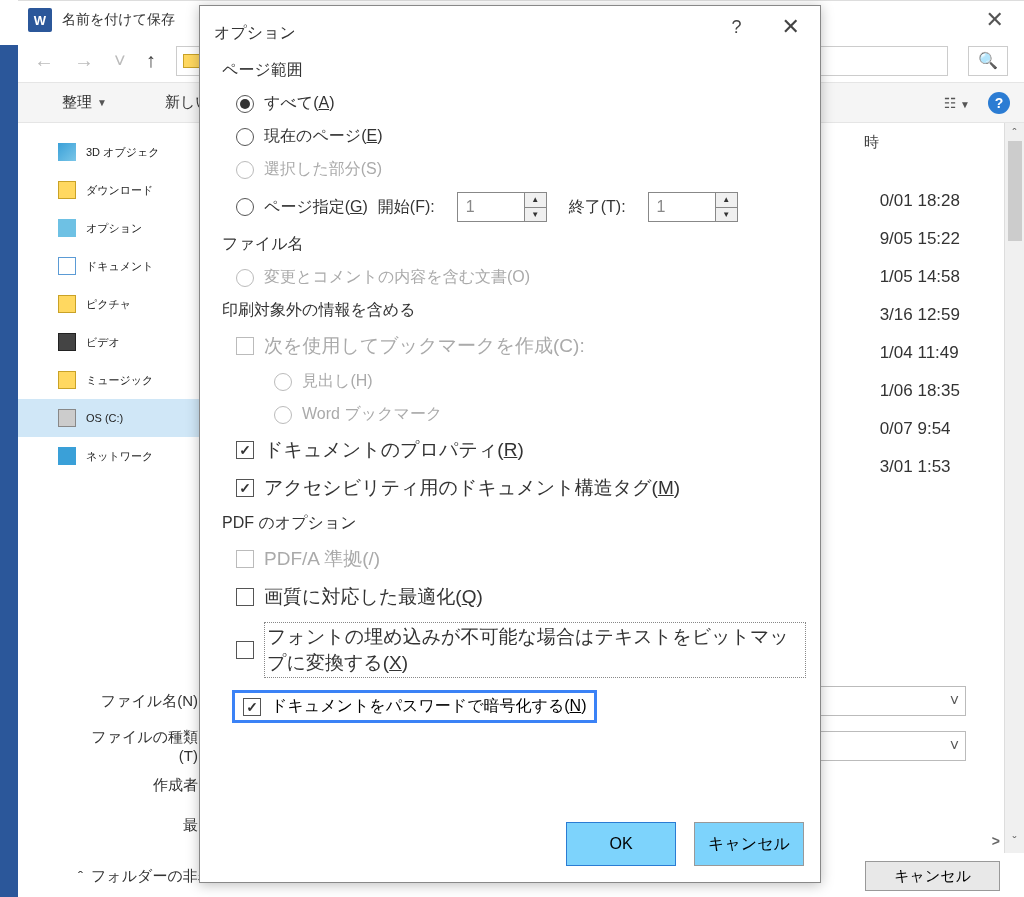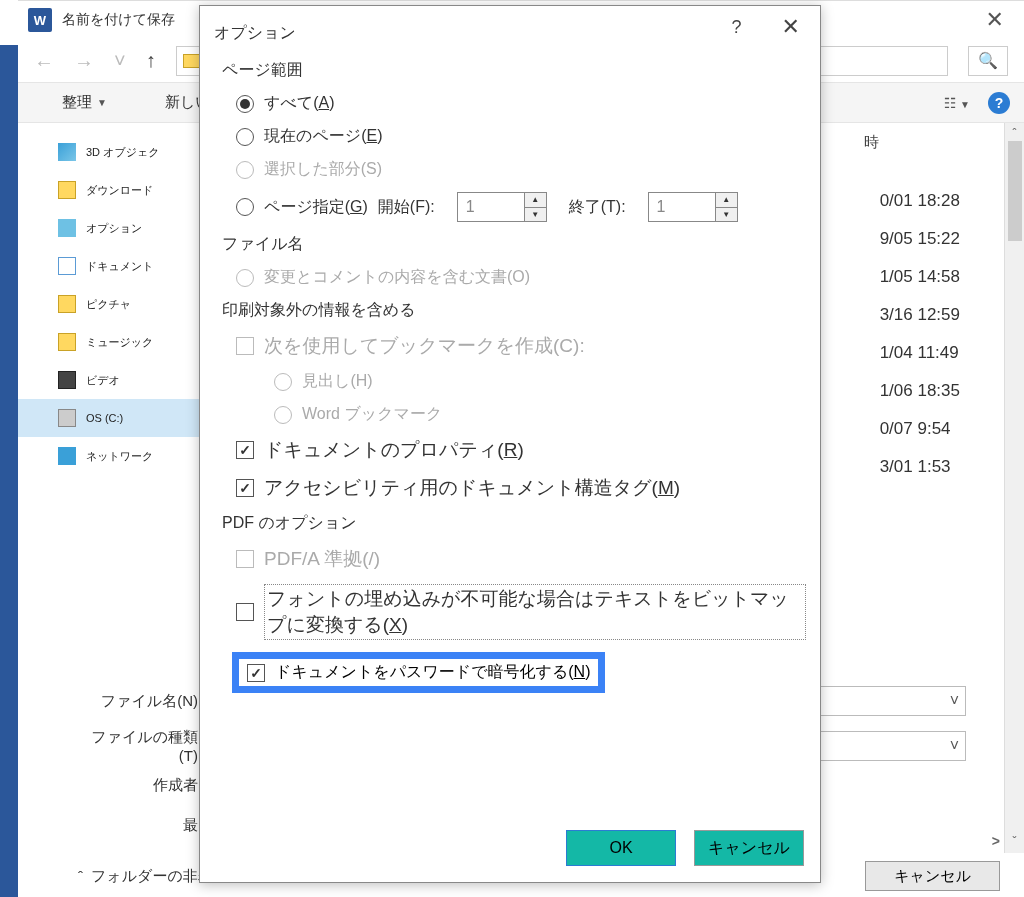--- a/index.html
+++ b/index.html
@@ -82,24 +82,24 @@
 .spin-btns div { flex: 1; display: flex; align-items: center; justify-content: center; font-size: 8px; border-bottom: 1px solid #888; background: #f0f0f0; }
 .spin-btns div:last-child { border-bottom: none; }
 .range-label { font-size: 16px; color: #333; }
 
 .check-row { display: flex; align-items: center; gap: 10px; margin: 0 0 12px 14px; font-size: 19px; color: #333; }
 .check-row.disabled { color: #aaa; }
 .check { width: 18px; height: 18px; border: 1.5px solid #555; display: flex; align-items: center; justify-content: center; font-size: 14px; flex: none; }
 .check.disabled { border-color: #bbb; }
 .check.checked::after { content: "✓"; color: #333; font-weight: bold; }
 .dotted { border: 1px dotted #888; padding: 1px 2px; }
-.highlight { border: 7px solid #3b82f6; padding: 3px 8px; display: inline-flex; align-items: center; gap: 10px; }
+.highlight { border: 3px solid #3b82f6; padding: 3px 8px; display: inline-flex; align-items: center; gap: 10px; }
 
 .opt-footer { position: absolute; bottom: 16px; right: 16px; display: flex; gap: 18px; }
-.opt-btn { height: 36px; width: 110px; border: 1px solid #999; background: #14b8a6; font-size: 16px; display: flex; align-items: center; justify-content: center; }
+.opt-btn { height: 44px; width: 110px; border: 1px solid #999; background: #7dd3fc; font-size: 16px; display: flex; align-items: center; justify-content: center; }
 .opt-btn.ok { border: 1.5px solid #2b7cd3; }
 .u { text-decoration: underline; }
 </style>
 </head>
 <body>
 
 <div class="app-edge"></div>
 
 <div class="saveas">
   <div class="titlebar">
@@ -147,26 +147,26 @@
         </div>
       <div class="tree-item">
           <span class="tic tic-doc"></span>
           <span>ドキュメント</span>
         </div>
       <div class="tree-item">
           <span class="tic tic-pic"></span>
           <span>ピクチャ</span>
         </div>
       <div class="tree-item">
+          <span class="tic tic-vid"></span>
+          <span>ビデオ</span>
+        </div>
+      <div class="tree-item">
           <span class="tic tic-mus"></span>
           <span>ミュージック</span>
-        </div>
-      <div class="tree-item">
-          <span class="tic tic-vid"></span>
-          <span>ビデオ</span>
         </div>
       <div class="tree-item selected">
           <span class="tic tic-drive"></span>
           <span>OS (C:)</span>
         </div>
       <div class="tree-item">
           <span class="tic tic-net"></span>
           <span>ネットワーク</span>
         </div>
     </div>
@@ -295,20 +295,24 @@
       <span><span>アクセシビリティ用のドキュメント構造タグ(</span><span class="u">M</span><span>)</span></span>
     </div>
 
     <div class="section-h">PDF のオプション</div>
     <div class="check-row disabled">
       <span class="check disabled"></span>
       <span>PDF/A 準拠(/)</span>
     </div>
     <div class="check-row">
       <span class="check"></span>
+      <span><span>画質に対応した最適化(</span><span class="u">Q</span><span>)</span></span>
+    </div>
+    <div class="check-row">
+      <span class="check"></span>
       <span class="dotted"><span>フォントの埋め込みが不可能な場合はテキストをビットマップに変換する(</span><span class="u">X</span><span>)</span></span>
     </div>
     <div style="margin:6px 0 0 10px;">
       <span class="highlight">
         <span class="check checked"></span>
         <span><span>ドキュメントをパスワードで暗号化する(</span><span class="u">N</span><span>)</span></span>
       </span>
     </div>
   </div>
 

